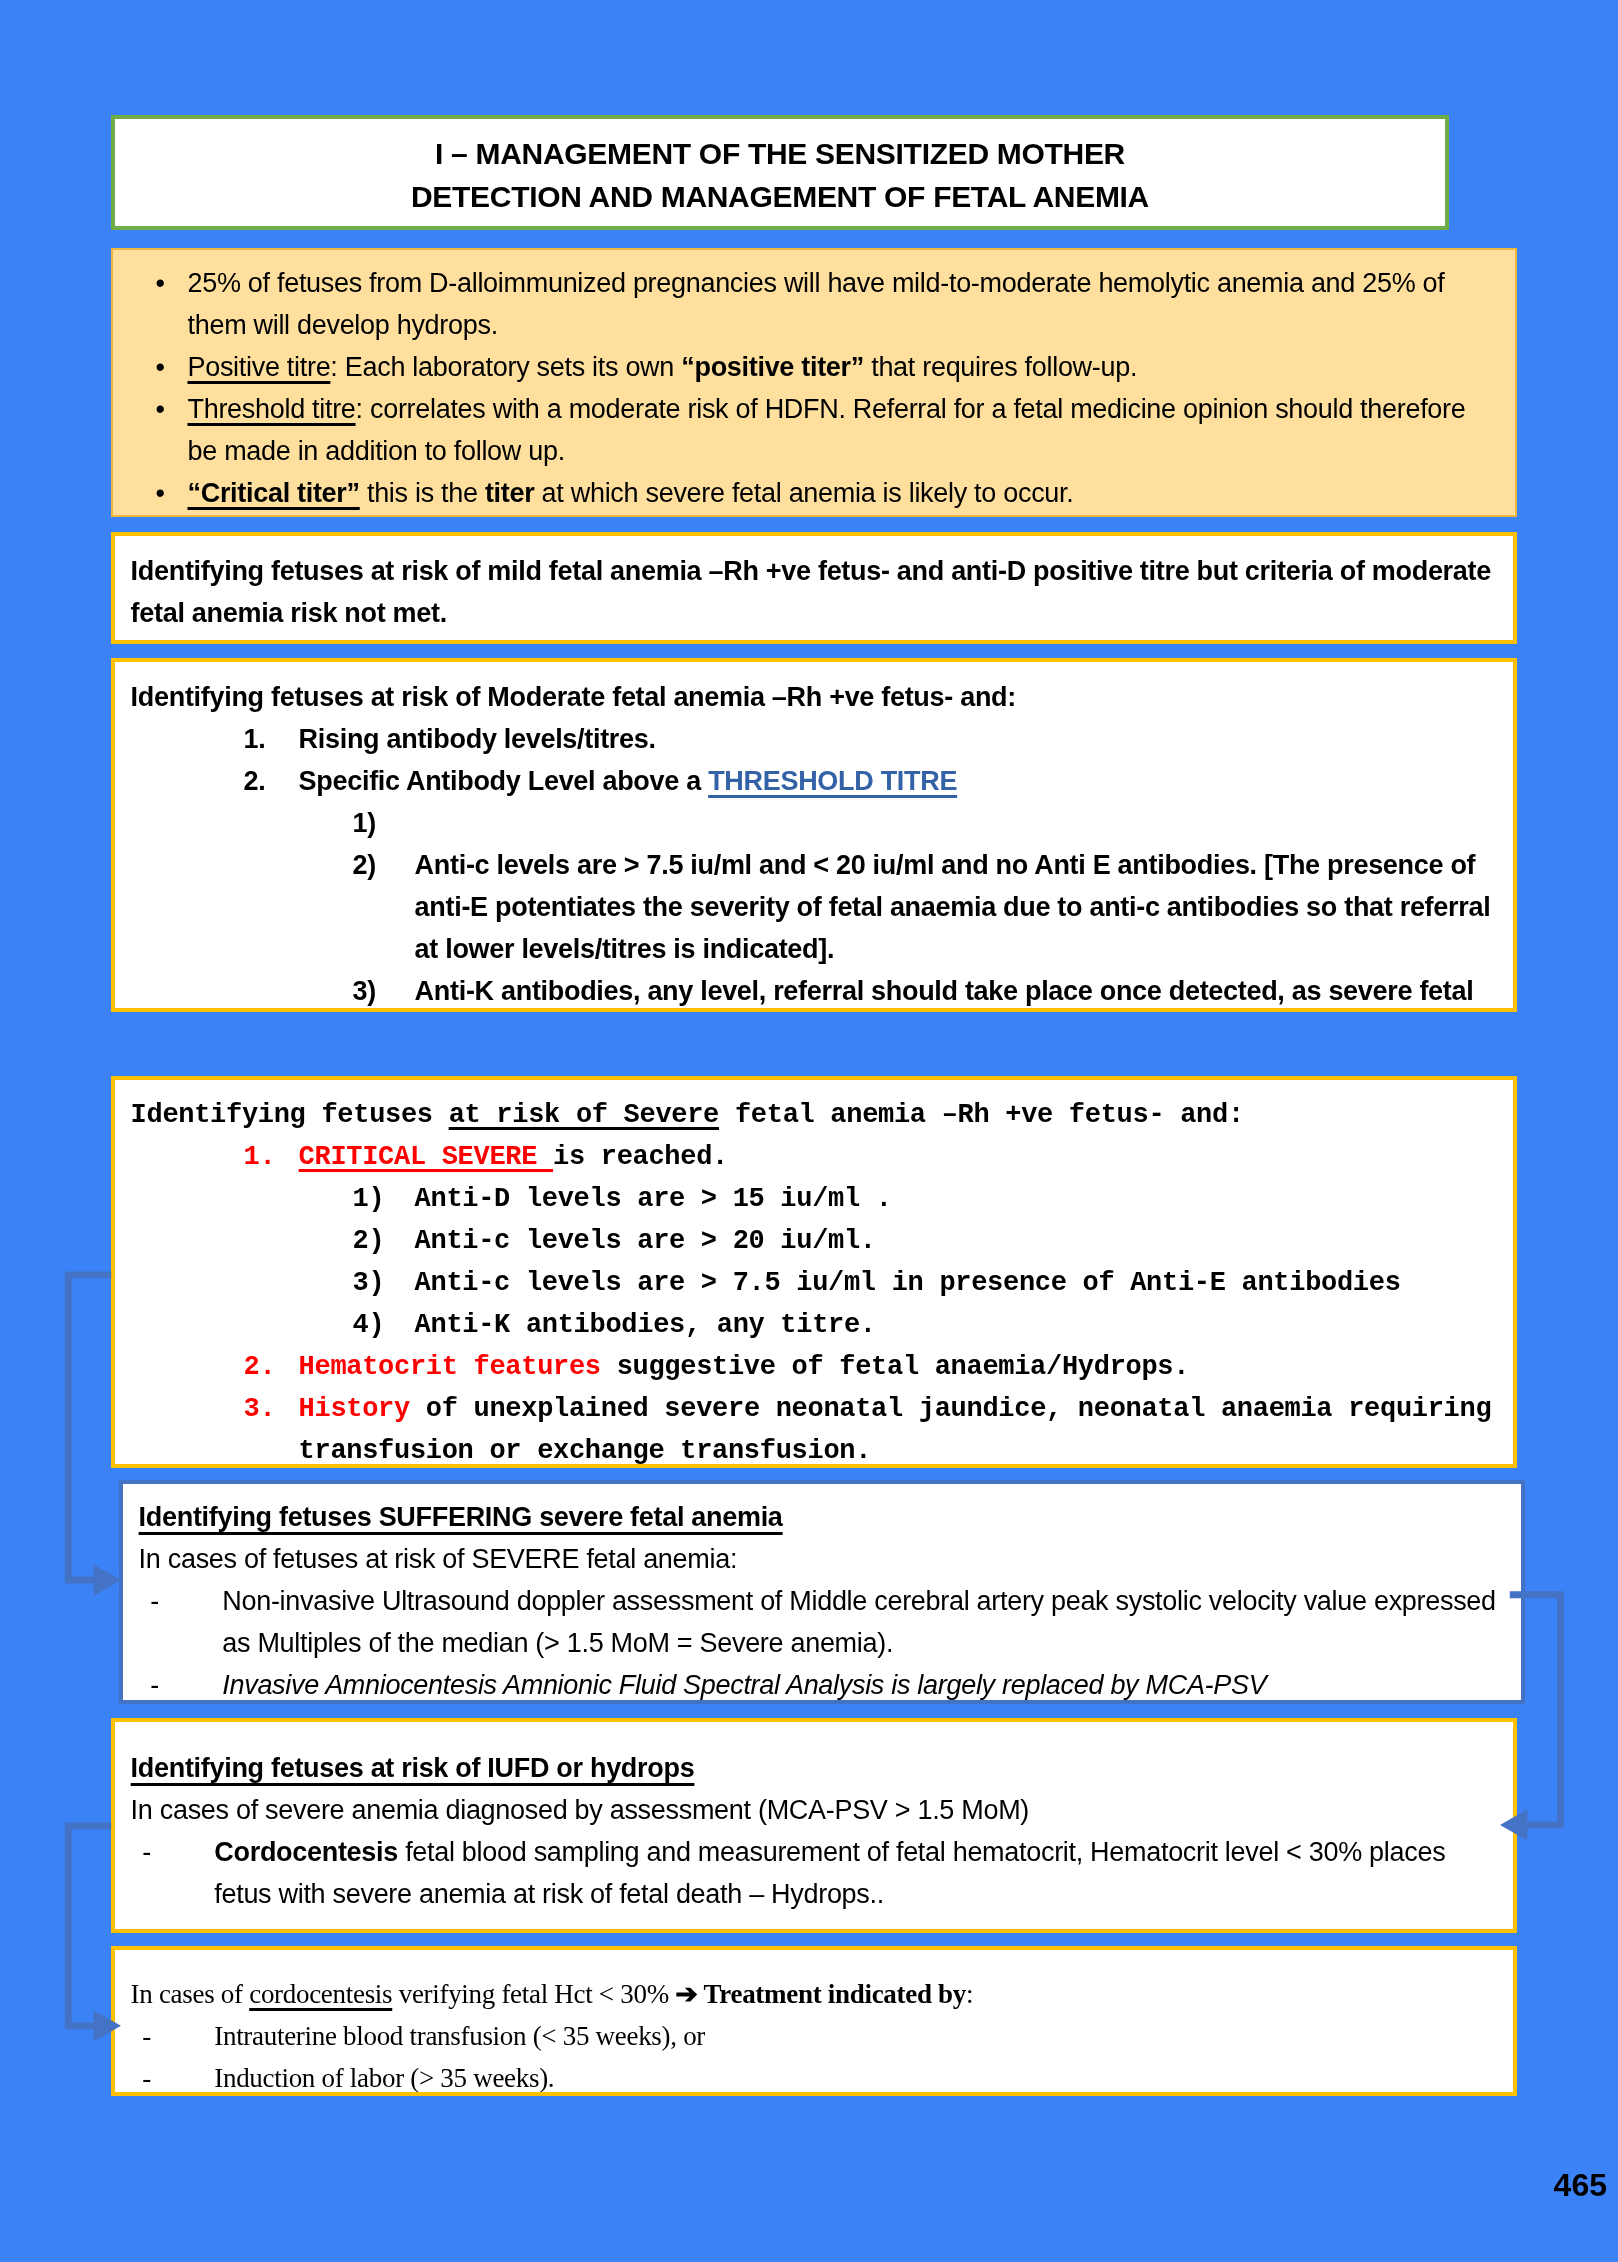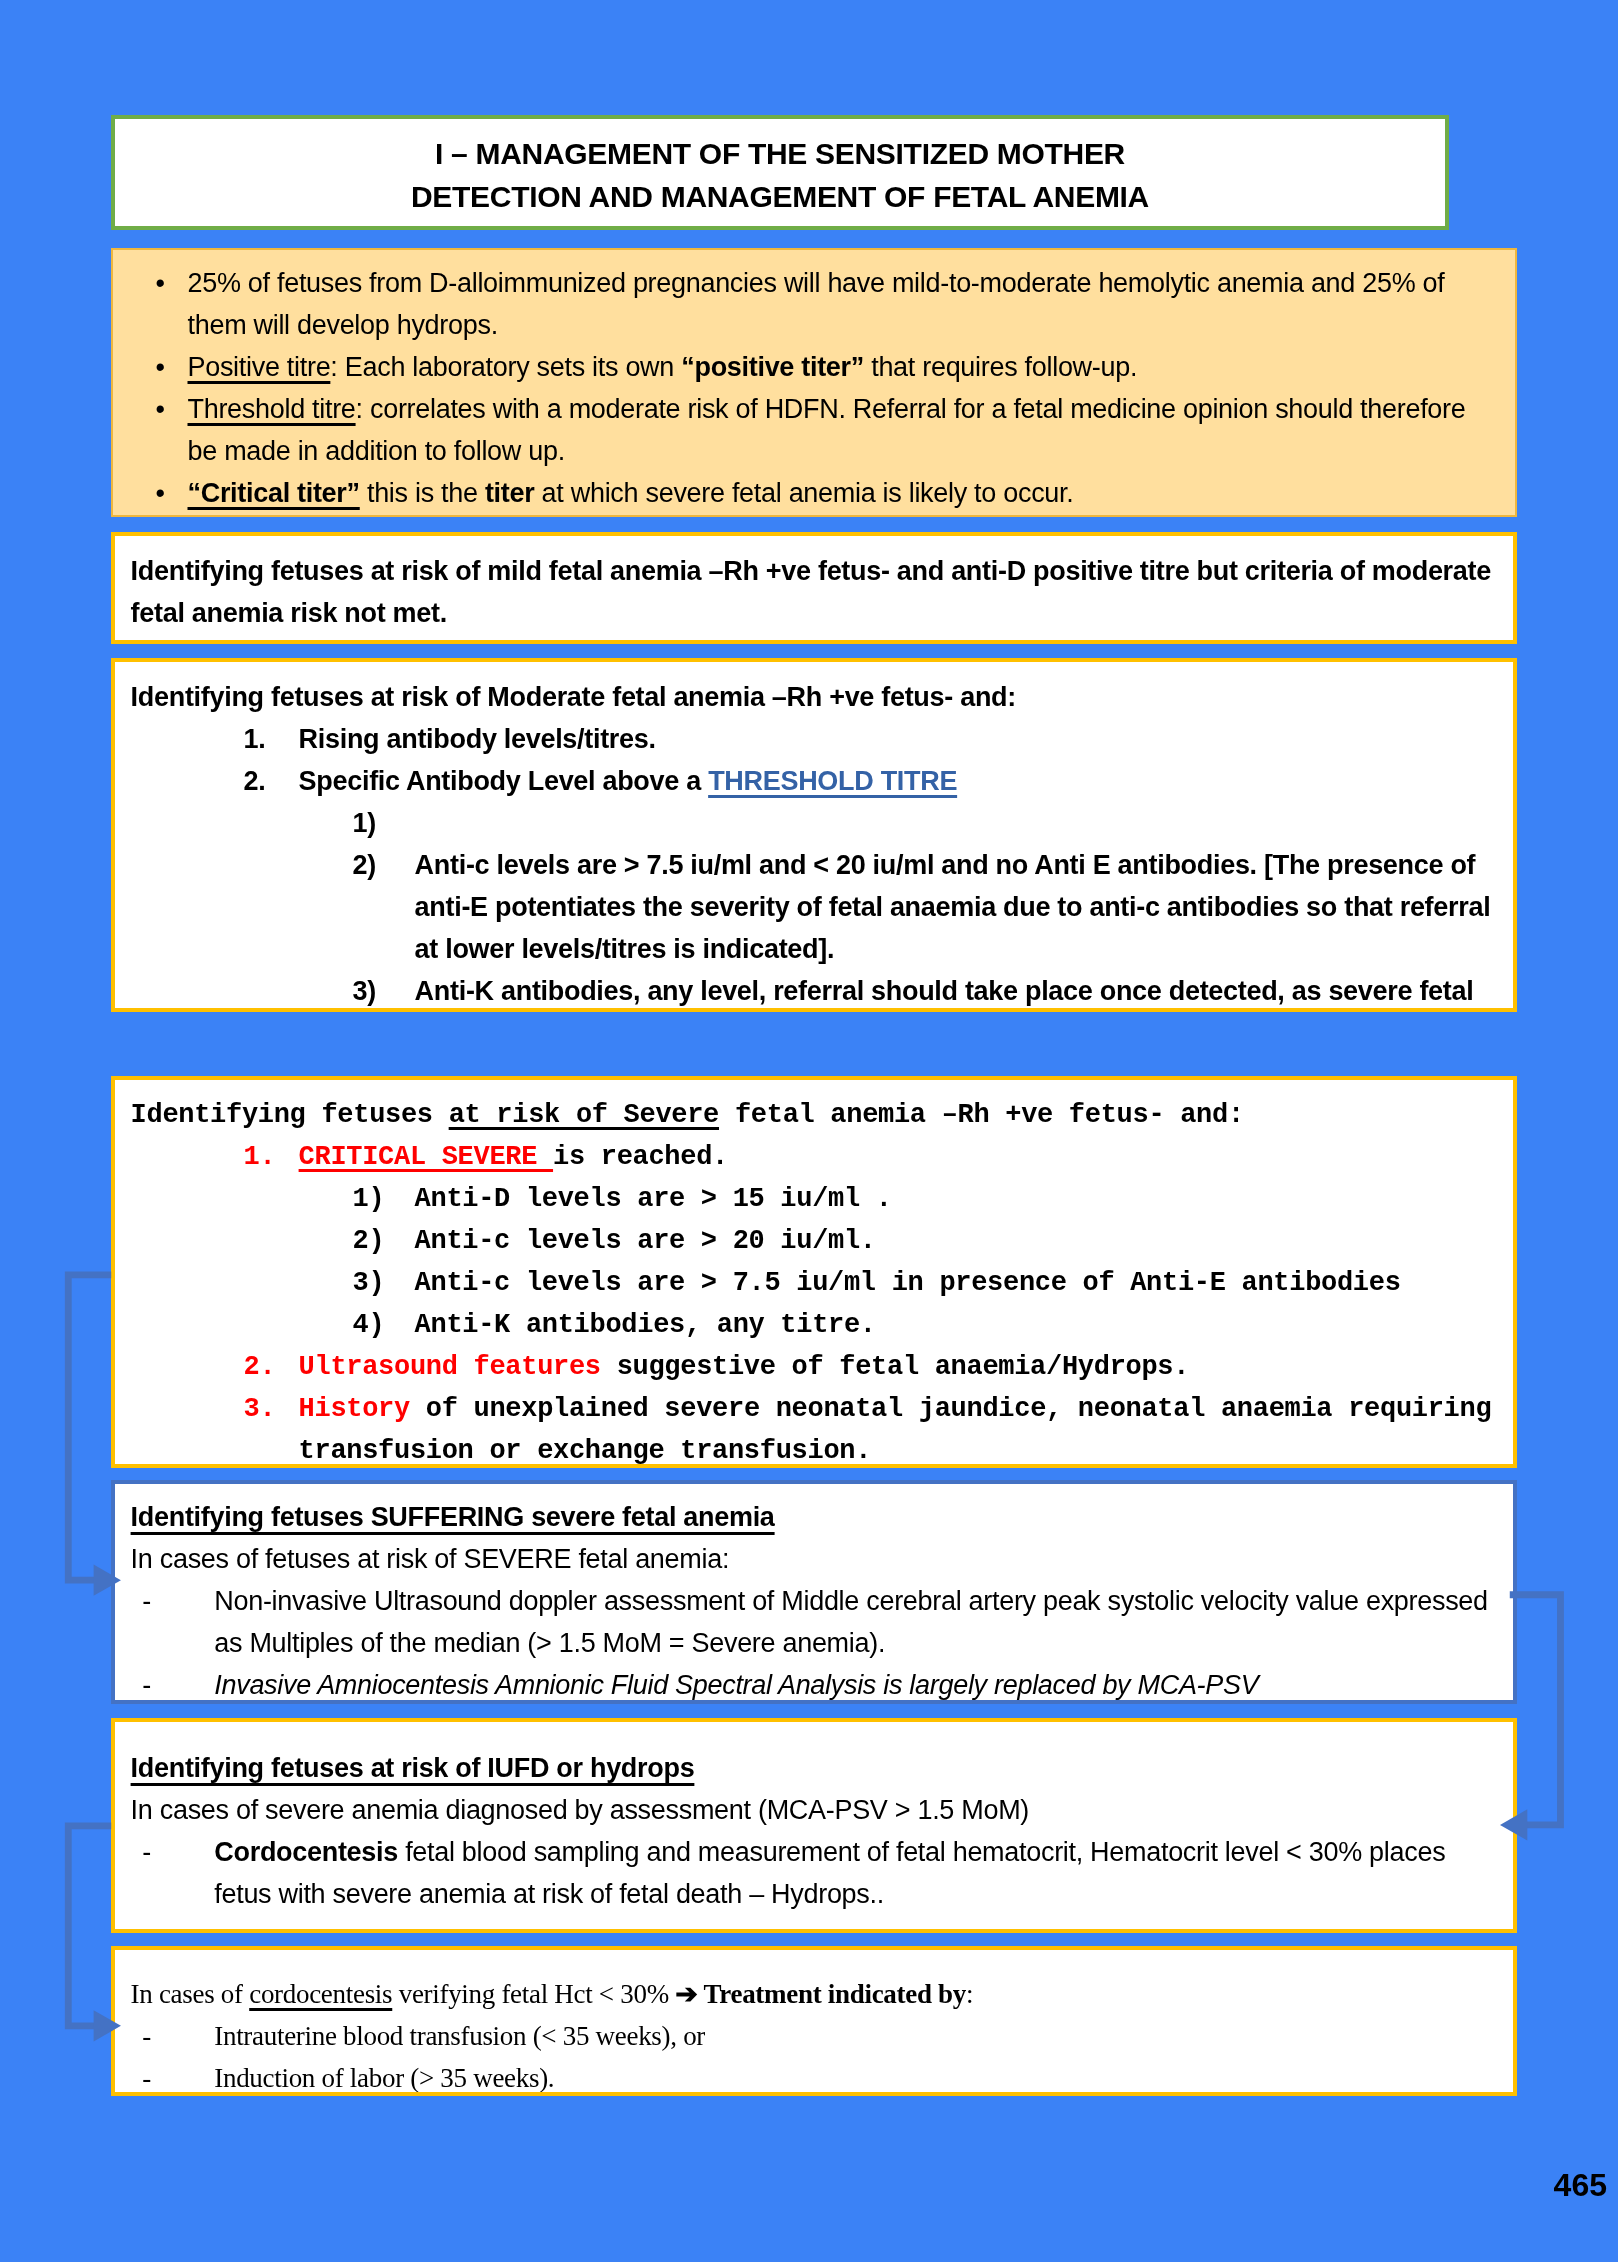--- a/index.html
+++ b/index.html
@@ -3,21 +3,21 @@
 <meta charset="utf-8">
 <style>
   html,body{margin:0;padding:0;background:#ffffff;}
   #page{
     position:relative;width:1619px;height:2263px;background:#3b82f6;
     font-family:"Liberation Sans",sans-serif;color:#000;letter-spacing:-0.3px;
     overflow:hidden;
   }
   .box{position:absolute;left:111px;width:1406px;box-sizing:border-box;background:#fff;overflow:hidden;}
   .gold{border:4.9px solid #FFC000;}
-  .bluebox{border:4.9px solid #4472C4;}
+  .bluebox{border:4.9px solid #4472C4;margin-left:8px;}
 
   
   #title-box{
     left:111px;top:115px;width:1338px;height:115px;border:4.9px solid #70AD47;
     text-align:center;font-weight:700;font-size:30px;line-height:43px;padding-top:12.7px;
   }
 
   
   #intro-box{
     top:248px;height:269px;background:#FFDF9E;border:2.9px solid #EFB73E;
@@ -131,21 +131,21 @@
     <div class="lvl2">
       <span class="num">3)</span>
       <div class="txt">Anti-c levels are &gt; 7.5 iu/ml in presence of Anti-E antibodies</div>
     </div>
     <div class="lvl2">
       <span class="num">4)</span>
       <div class="txt">Anti-K antibodies, any titre.</div>
     </div>
     <div class="lvl1">
       <span class="num red">2.</span>
-      <div class="txt"><span class="red">Ultrasound features</span><span> suggestive of fetal anaemia/Hydrops.</span></div>
+      <div class="txt"><span class="red">Hematocrit features</span><span> suggestive of fetal anaemia/Hydrops.</span></div>
     </div>
     <div class="lvl1">
       <span class="num red">3.</span>
       <div class="txt"><span class="red">History</span><span> of unexplained severe neonatal jaundice, neonatal anaemia requiring transfusion or exchange transfusion.</span></div>
     </div>
   </div>
 
   <div id="suffering-box" class="box bluebox plainbox">
     <div class="heading">Identifying fetuses SUFFERING severe fetal anemia</div>
     <div>In cases of fetuses at risk of SEVERE fetal anemia:</div>

